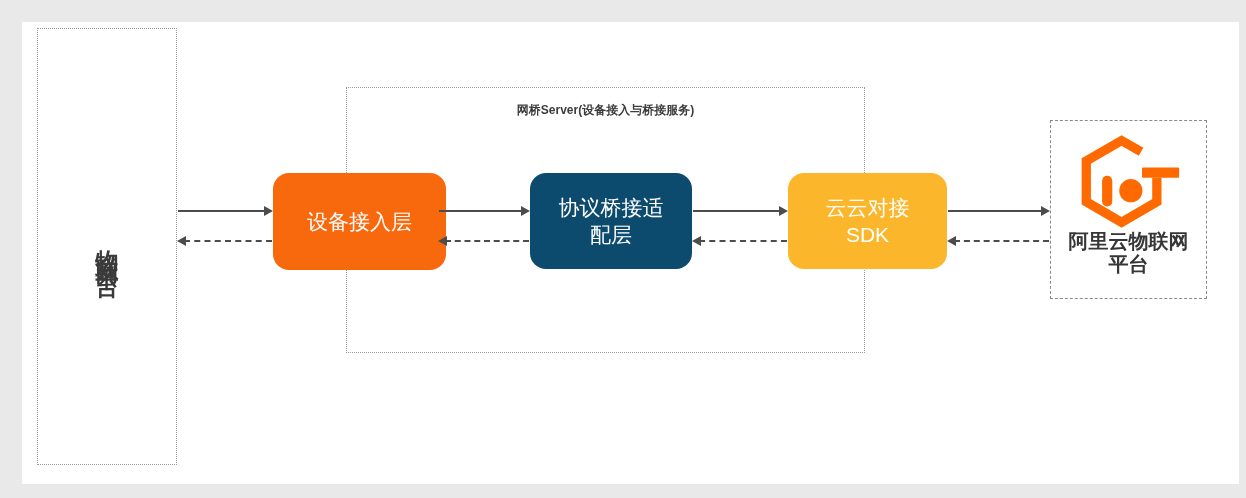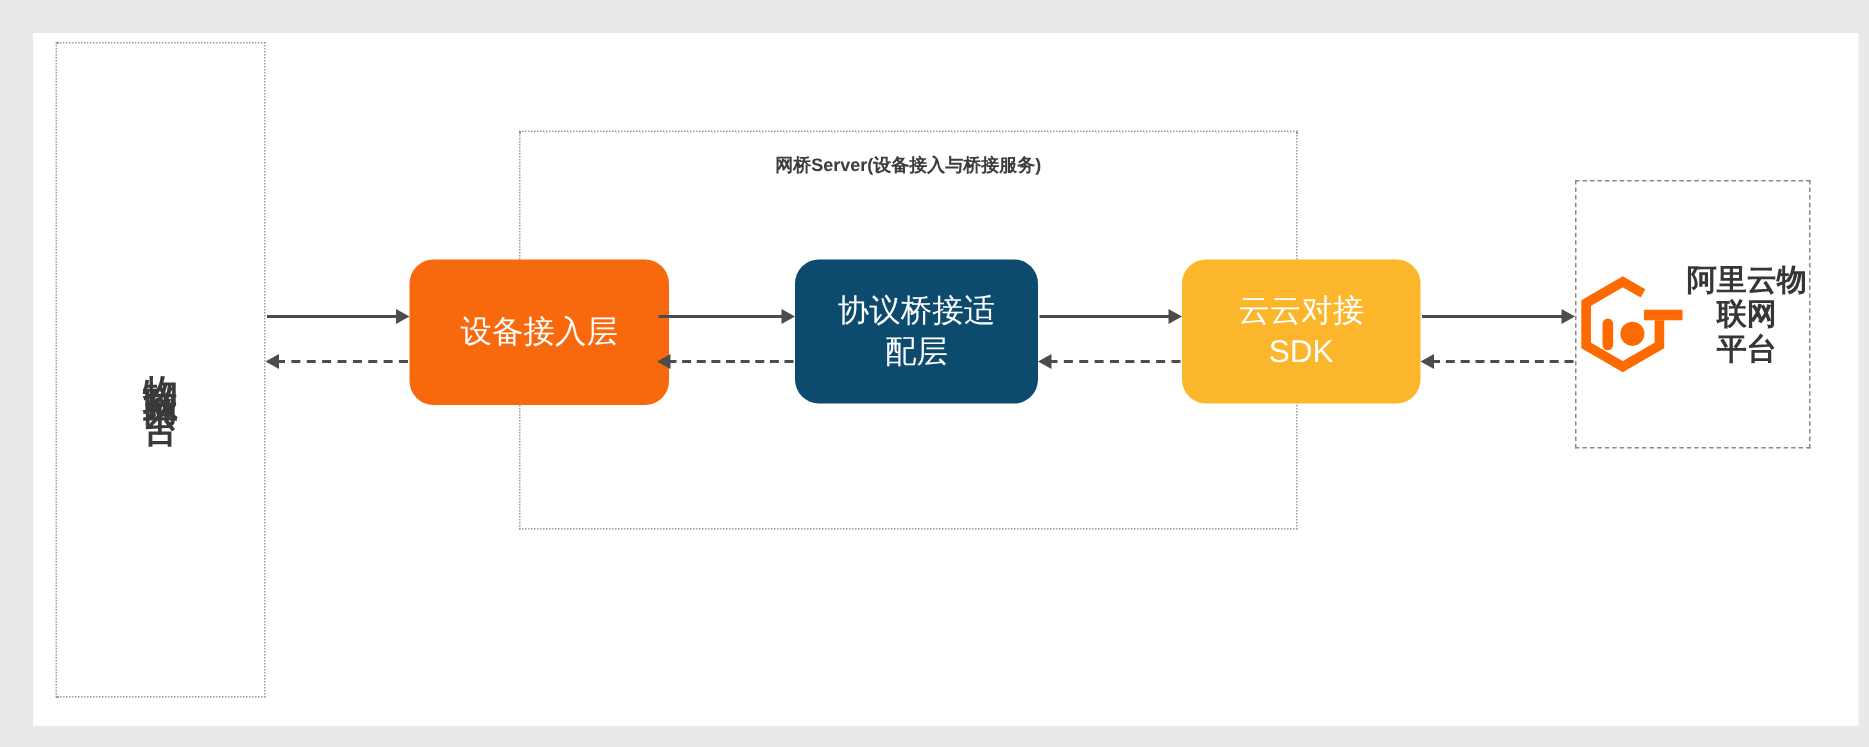--- a/index.html
+++ b/index.html
@@ -56,21 +56,21 @@
   .arrow.dir-left .head{
     left:-1px;border-right:9px solid #4C4C4C;
     border-top:5px solid transparent;border-bottom:5px solid transparent;
   }
   .arrow.dir-right .shaft{right:6px;}
   .arrow.dir-left .shaft{left:6px;}
   
   .ali-box{
     position:absolute;left:1050px;top:120px;width:157px;height:179px;
     border:1px dashed #8A8A8A;box-sizing:border-box;
-    display:flex;flex-direction:row;align-items:center;
+    display:flex;flex-direction:column;align-items:center;
   }
   .ali-box svg{margin-top:11px;display:block;}
   .ali-label{
     margin-top:1px;text-align:center;font-size:20px;line-height:23px;
     font-weight:700;color:#363636;white-space:pre-line;
   }
 </style>
 </head>
 <body>
 

